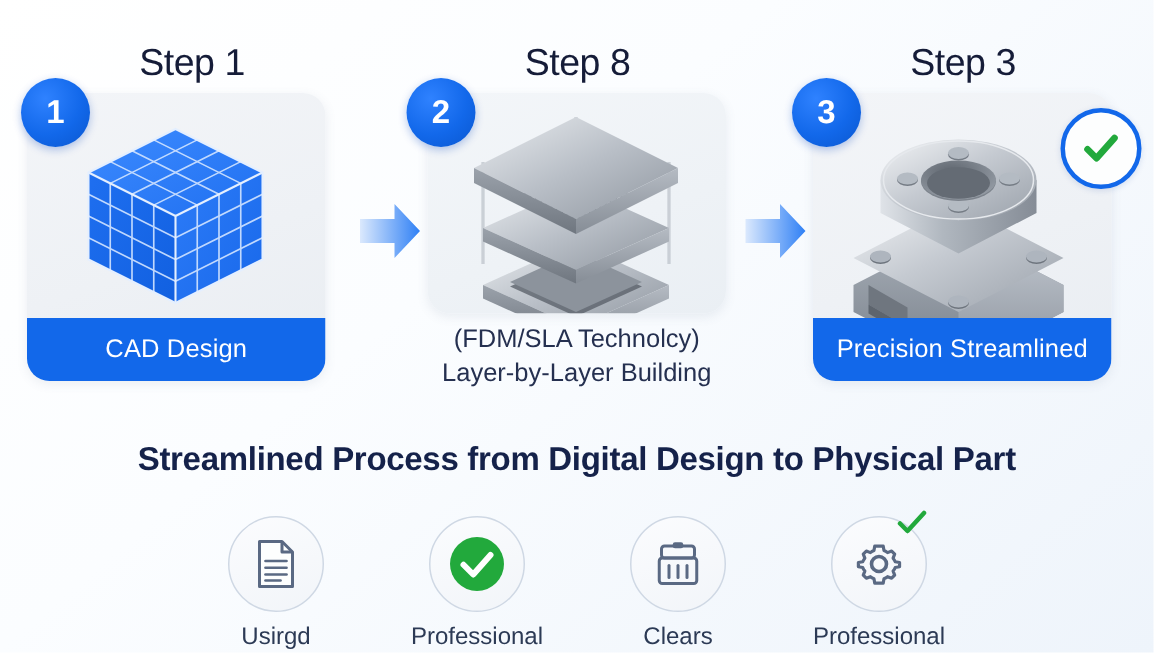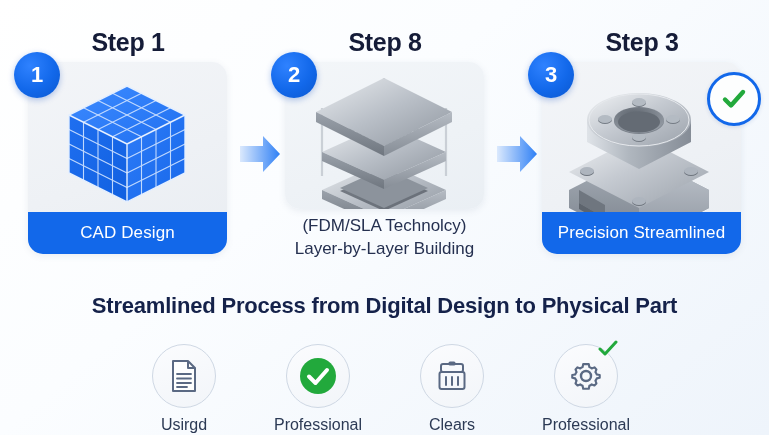--- a/index.html
+++ b/index.html
@@ -7,21 +7,21 @@
     width:769px;height:435px;overflow:hidden;
     font-family:"Liberation Sans","DejaVu Sans",sans-serif;
     background:linear-gradient(140deg,#ffffff 0%,#fbfdff 40%,#eef4fb 100%);
     position:relative;
   }
   .stage{position:absolute;inset:0;}
 
   
   .step-title{
     position:absolute;text-align:center;
-    font-size:25px;font-weight:bold;color:#151c38;
+    font-size:25px;font-weight:normal;color:#151c38;
     letter-spacing:-0.3px;white-space:nowrap;
   }
 
   
   .card{
     position:absolute;
     border-radius:15px;
     background:linear-gradient(160deg,#f3f5f8 0%,#eef1f5 55%,#e9edf2 100%);
     box-shadow:0 2px 7px rgba(80,100,130,.10);
     overflow:hidden;
@@ -83,21 +83,21 @@
   }
   .mini-check{position:absolute;top:-5px;right:-1px;}
 </style>
 </head>
 <body>
 
 <div class="stage">
 
   <div class="step-title" style="left:28px;width:200px;top:28px;">Step 1</div>
 
-  <div class="card" style="left:28px;top:62px;width:199px;height:192px;">
+  <div class="card" style="left:18px;top:62px;width:199px;height:192px;">
     <svg width="199" height="192" viewBox="0 0 199 192">
       <defs>
         <linearGradient id="cubeTop" x1="0" y1="0" x2="1" y2="1">
           <stop offset="0" stop-color="#3d8bff"></stop>
             <stop offset="1" stop-color="#1f6ff0"></stop>
         </linearGradient>
         <linearGradient id="cubeLeft" x1="0" y1="0" x2="1" y2="1">
           <stop offset="0" stop-color="#1f6ff0"></stop>
             <stop offset="1" stop-color="#1160e0"></stop>
         </linearGradient>

